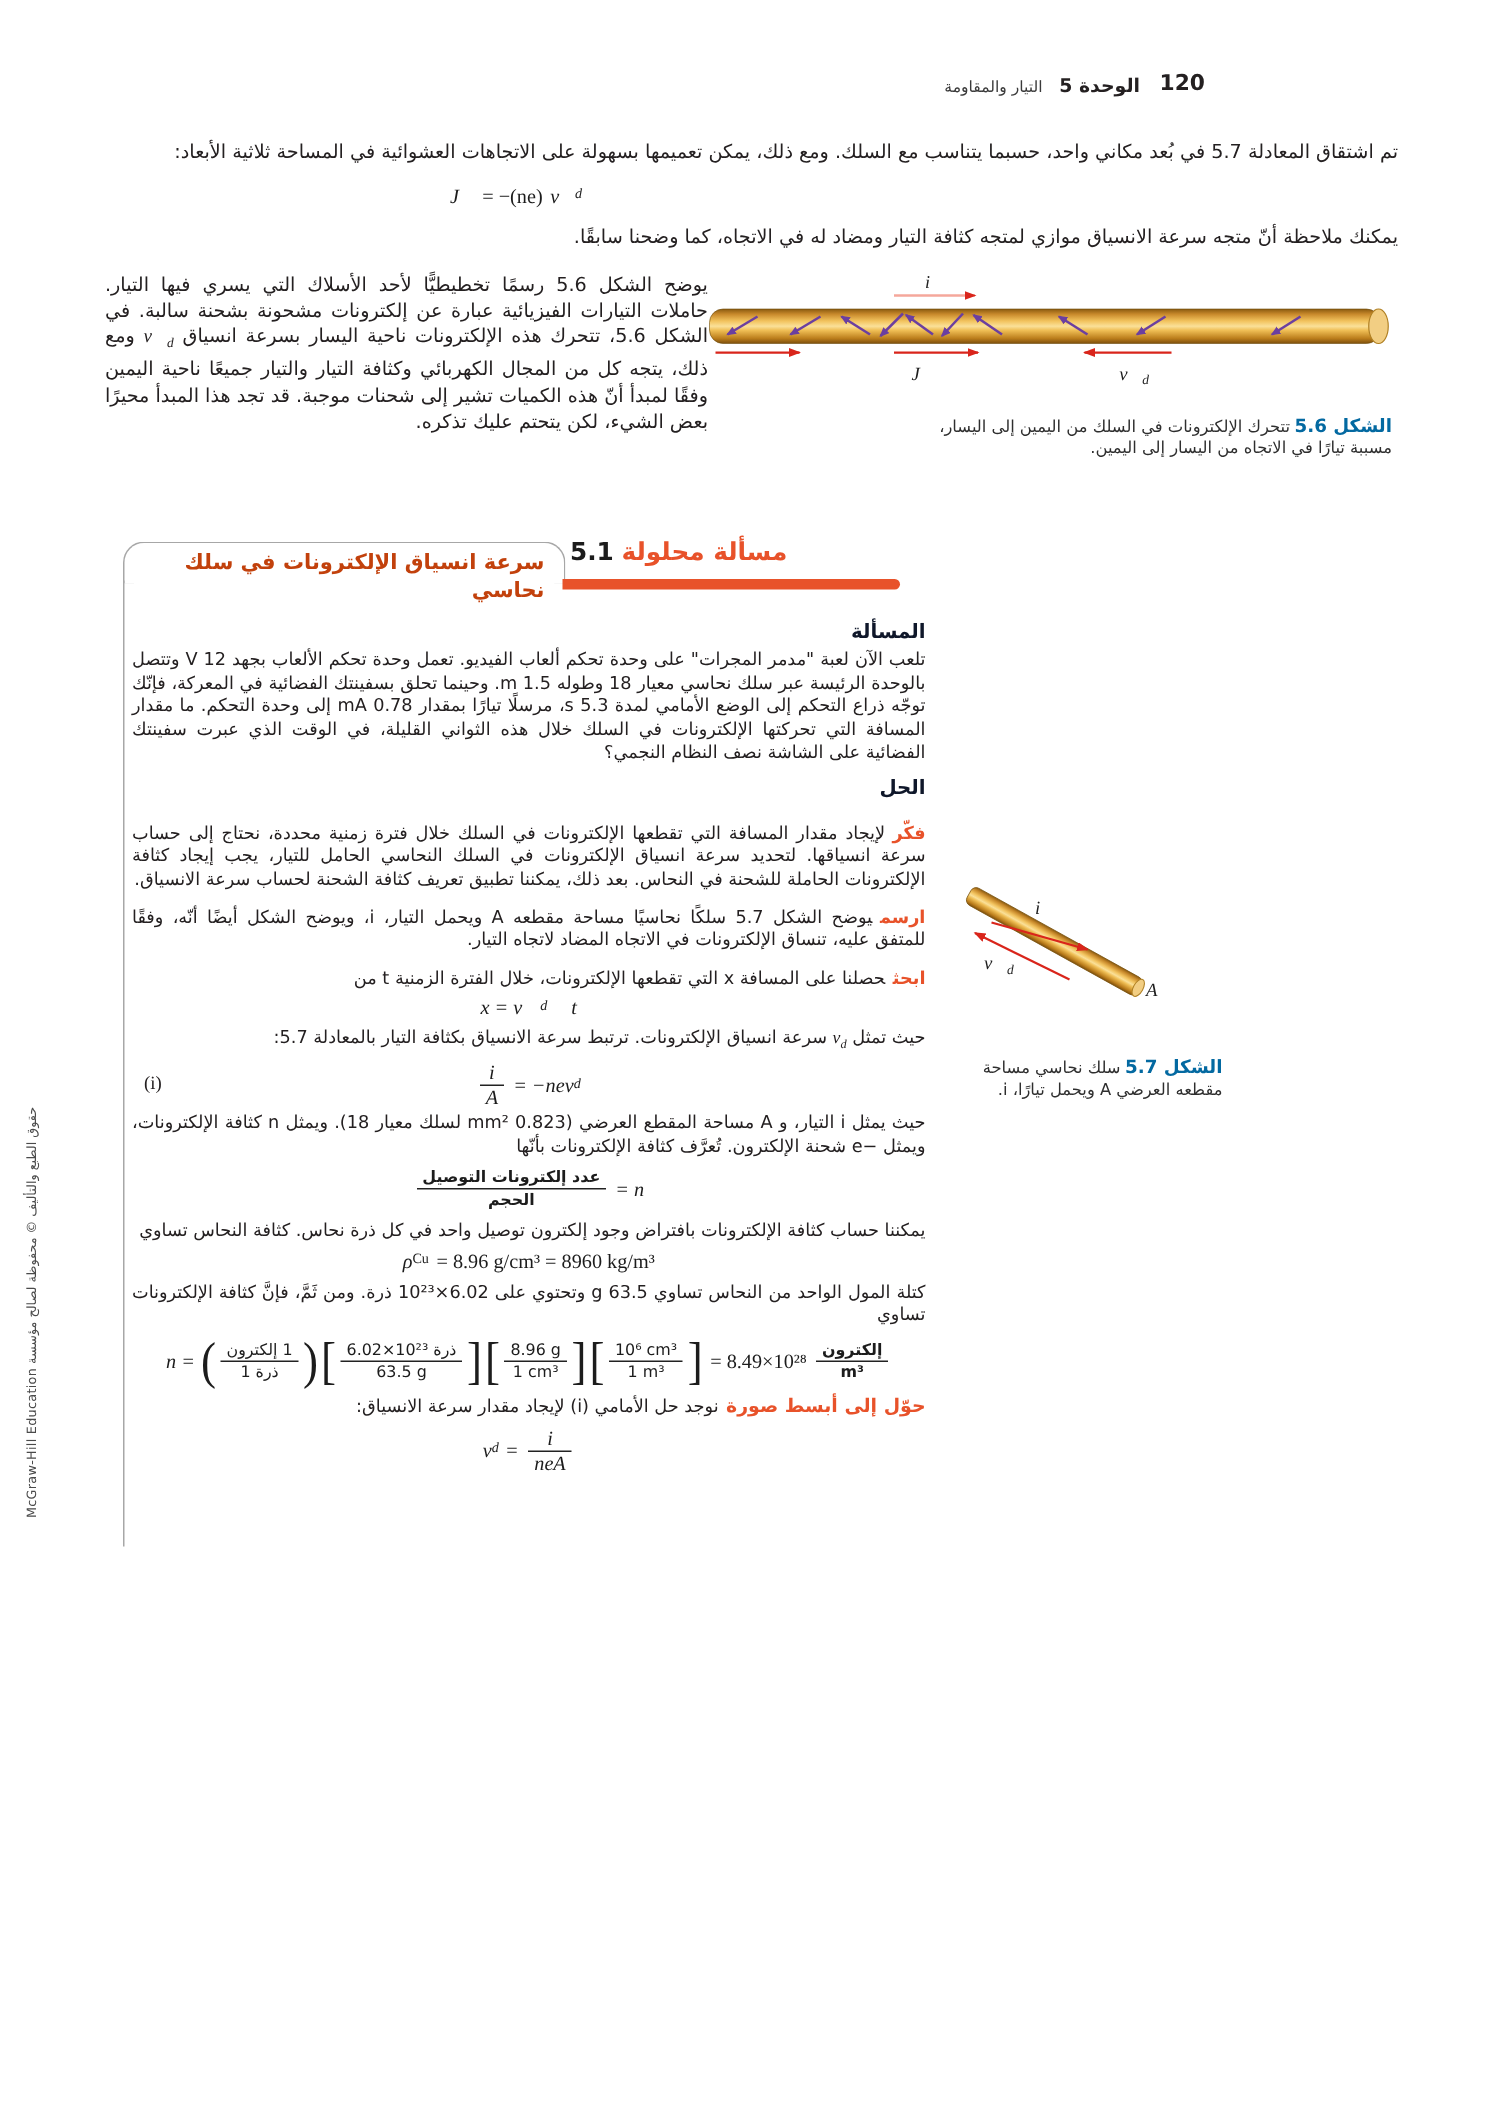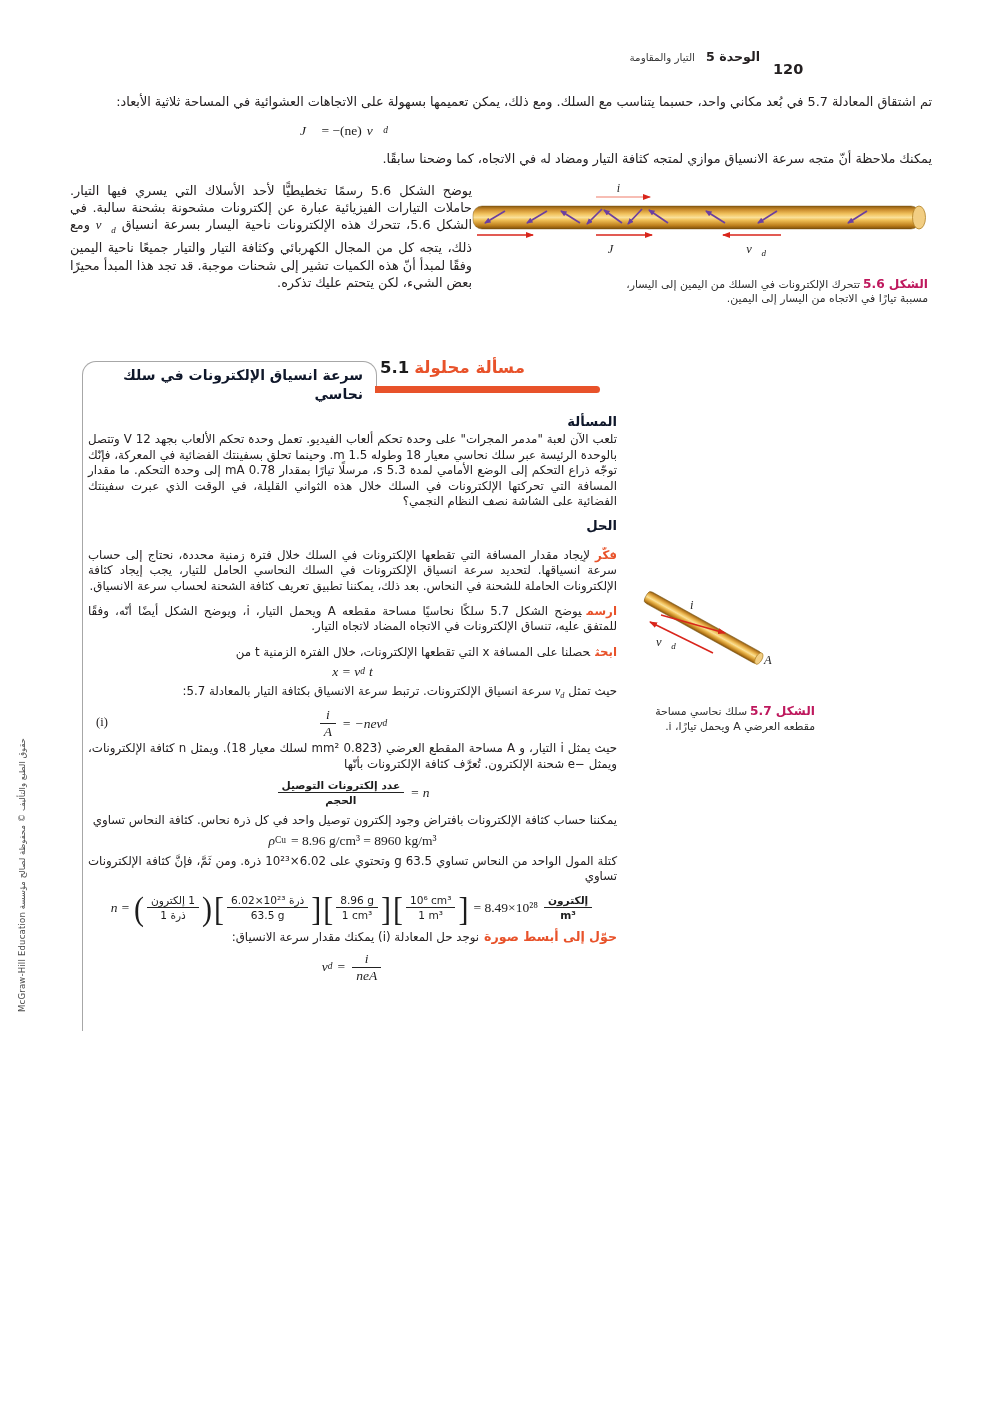--- a/index.html
+++ b/index.html
@@ -9,44 +9,44 @@
   .abs{position:absolute;}
   .rtl{direction:rtl;}
   .just{text-align:justify;}
   .it{font-style:italic;}
   .math{font-family:"Liberation Serif","DejaVu Serif",serif;}
   .intro-text{font-size:12.8px;line-height:19.5px;}
   .box-text{font-size:11.8px;line-height:15.4px;}
   .teal-head{color:#0f172a;font-weight:bold;font-size:13.2px;}
   .lead-label{color:#E8522A;font-weight:bold;margin-left:5px;}
   .cap{font-size:10.9px;line-height:14.6px;color:#2e2e2e;text-align:right;}
-  .cap-label{color:#be185d;font-weight:bold;font-size:12.2px;margin-left:3px;}
+  .cap-label{color:#0369a1;font-weight:bold;font-size:12.2px;margin-left:3px;}
   .eqrow{display:flex;justify-content:center;align-items:center;direction:ltr;
          font-family:"Liberation Serif","DejaVu Serif",serif;font-size:13.5px;color:#1c1c1c;}
   .frac{display:inline-flex;flex-direction:column;text-align:center;vertical-align:middle;margin:0 2px;}
   .frac .num{border-bottom:1px solid #222;padding:0 4px;}
   .frac .den{padding:0 4px;}
   .ar-frac{font-family:"DejaVu Sans",sans-serif;font-size:10.6px;line-height:14px;}
   .paren{font-size:30px;font-weight:200;line-height:30px;font-family:"Liberation Serif",serif;
          transform:scaleY(1.15);margin:0 1px;color:#1c1c1c;}
   .pbox p{margin:0;}
   sub{font-size:70%;}
-  .box-title{font-weight:bold;font-size:14px;line-height:19px;color:#0f172a;text-align:right;}
+  .box-title{font-weight:bold;font-size:14px;line-height:19px;color:#c2410c;text-align:right;}
   .hdr-num{font-weight:bold;font-size:14.5px;}
   .hdr-unit-b{font-weight:bold;font-size:12.6px;}
   .hdr-unit-t{font-size:10.4px;color:#3a3a3a;}
   .orange-head-word{color:#E8522A;font-weight:bold;font-size:16.5px;}
   .orange-head-num{color:#1c1c1c;font-weight:bold;font-size:16.5px;}
 </style>
 </head>
 <body>
 
 <div class="page">
 
-  <div class="abs hdr-num" style="left:773px;top:61px;">120</div>
+  <div class="abs hdr-num" style="left:773px;top:48px;">120</div>
   <div class="abs rtl" style="left:598px;top:46px;width:162px;text-align:right;">
     <span class="hdr-unit-b">الوحدة 5</span>
     <span class="hdr-unit-t" style="margin-right:6px;text-align:center;">التيار والمقاومة</span>
   </div>
 
   <div class="abs rtl intro-text" style="left:70px;top:92px;width:862px;">
     <p class="just" style="margin:0;">تم اشتقاق المعادلة 5.7 في بُعد مكاني واحد، حسبما يتناسب مع السلك. ومع ذلك، يمكن تعميمها بسهولة على الاتجاهات العشوائية في المساحة ثلاثية الأبعاد:</p>
 
     <div class="eqrow" style="width:548px;margin:9px 314px 9px 0;">
       <span class="it">J⃗</span>
@@ -143,21 +143,21 @@
     </p>
 
     <p class="just" style="margin-top:10px;">
       <span class="lead-label">ارسم</span><span>يوضح الشكل 5.7 سلكًا نحاسيًا مساحة مقطعه A ويحمل التيار، i، ويوضح الشكل أيضًا أنّه، وفقًا للمتفق عليه، تنساق الإلكترونات في الاتجاه المضاد لاتجاه التيار.</span>
     </p>
 
     <p class="just" style="margin-top:10px;">
       <span class="lead-label">ابحث</span><span>حصلنا على المسافة x التي تقطعها الإلكترونات، خلال الفترة الزمنية t من</span>
     </p>
 
-    <div class="eqrow" style="margin:4px 0;">
+    <div class="eqrow" style="margin:4px 0;gap:12px;">
       <span class="it">x = v</span>
         <sub class="it">d</sub>
         <span class="it" style="margin-left:4px;">t</span>
     </div>
 
     <p>
       <span>حيث تمثل</span>
       <span class="math it" dir="ltr"><span>v</span><sub>d</sub></span>
       <span>سرعة انسياق الإلكترونات. ترتبط سرعة الانسياق بكثافة التيار بالمعادلة 5.7:</span>
     </p>
@@ -221,21 +221,21 @@
         </span>
       <span class="paren">]</span>
       <span style="margin:0 4px;">= 8.49×10²⁸</span>
       <span class="frac ar-frac" style="font-weight:bold;">
           <span class="num" dir="rtl">إلكترون</span>
           <span class="den" dir="ltr">m³</span>
         </span>
     </div>
 
     <p style="text-align:right;">
-      <span class="lead-label" style="font-size:12.6px;">حوّل إلى أبسط صورة</span><span>نوجد حل المعادلة (i) يمكنك مقدار سرعة الانسياق:</span>
+      <span class="lead-label" style="font-size:12.6px;">حوّل إلى أبسط صورة</span><span>نوجد حل الأمامي (i) لإيجاد مقدار سرعة الانسياق:</span>
     </p>
 
     <div class="eqrow" style="margin-top:6px;">
       <span class="it">v</span>
         <sub class="it">d</sub>
       <span style="margin:0 5px;">=</span>
       <span class="frac">
           <span class="num it">i</span>
           <span class="den it">neA</span>
         </span>

